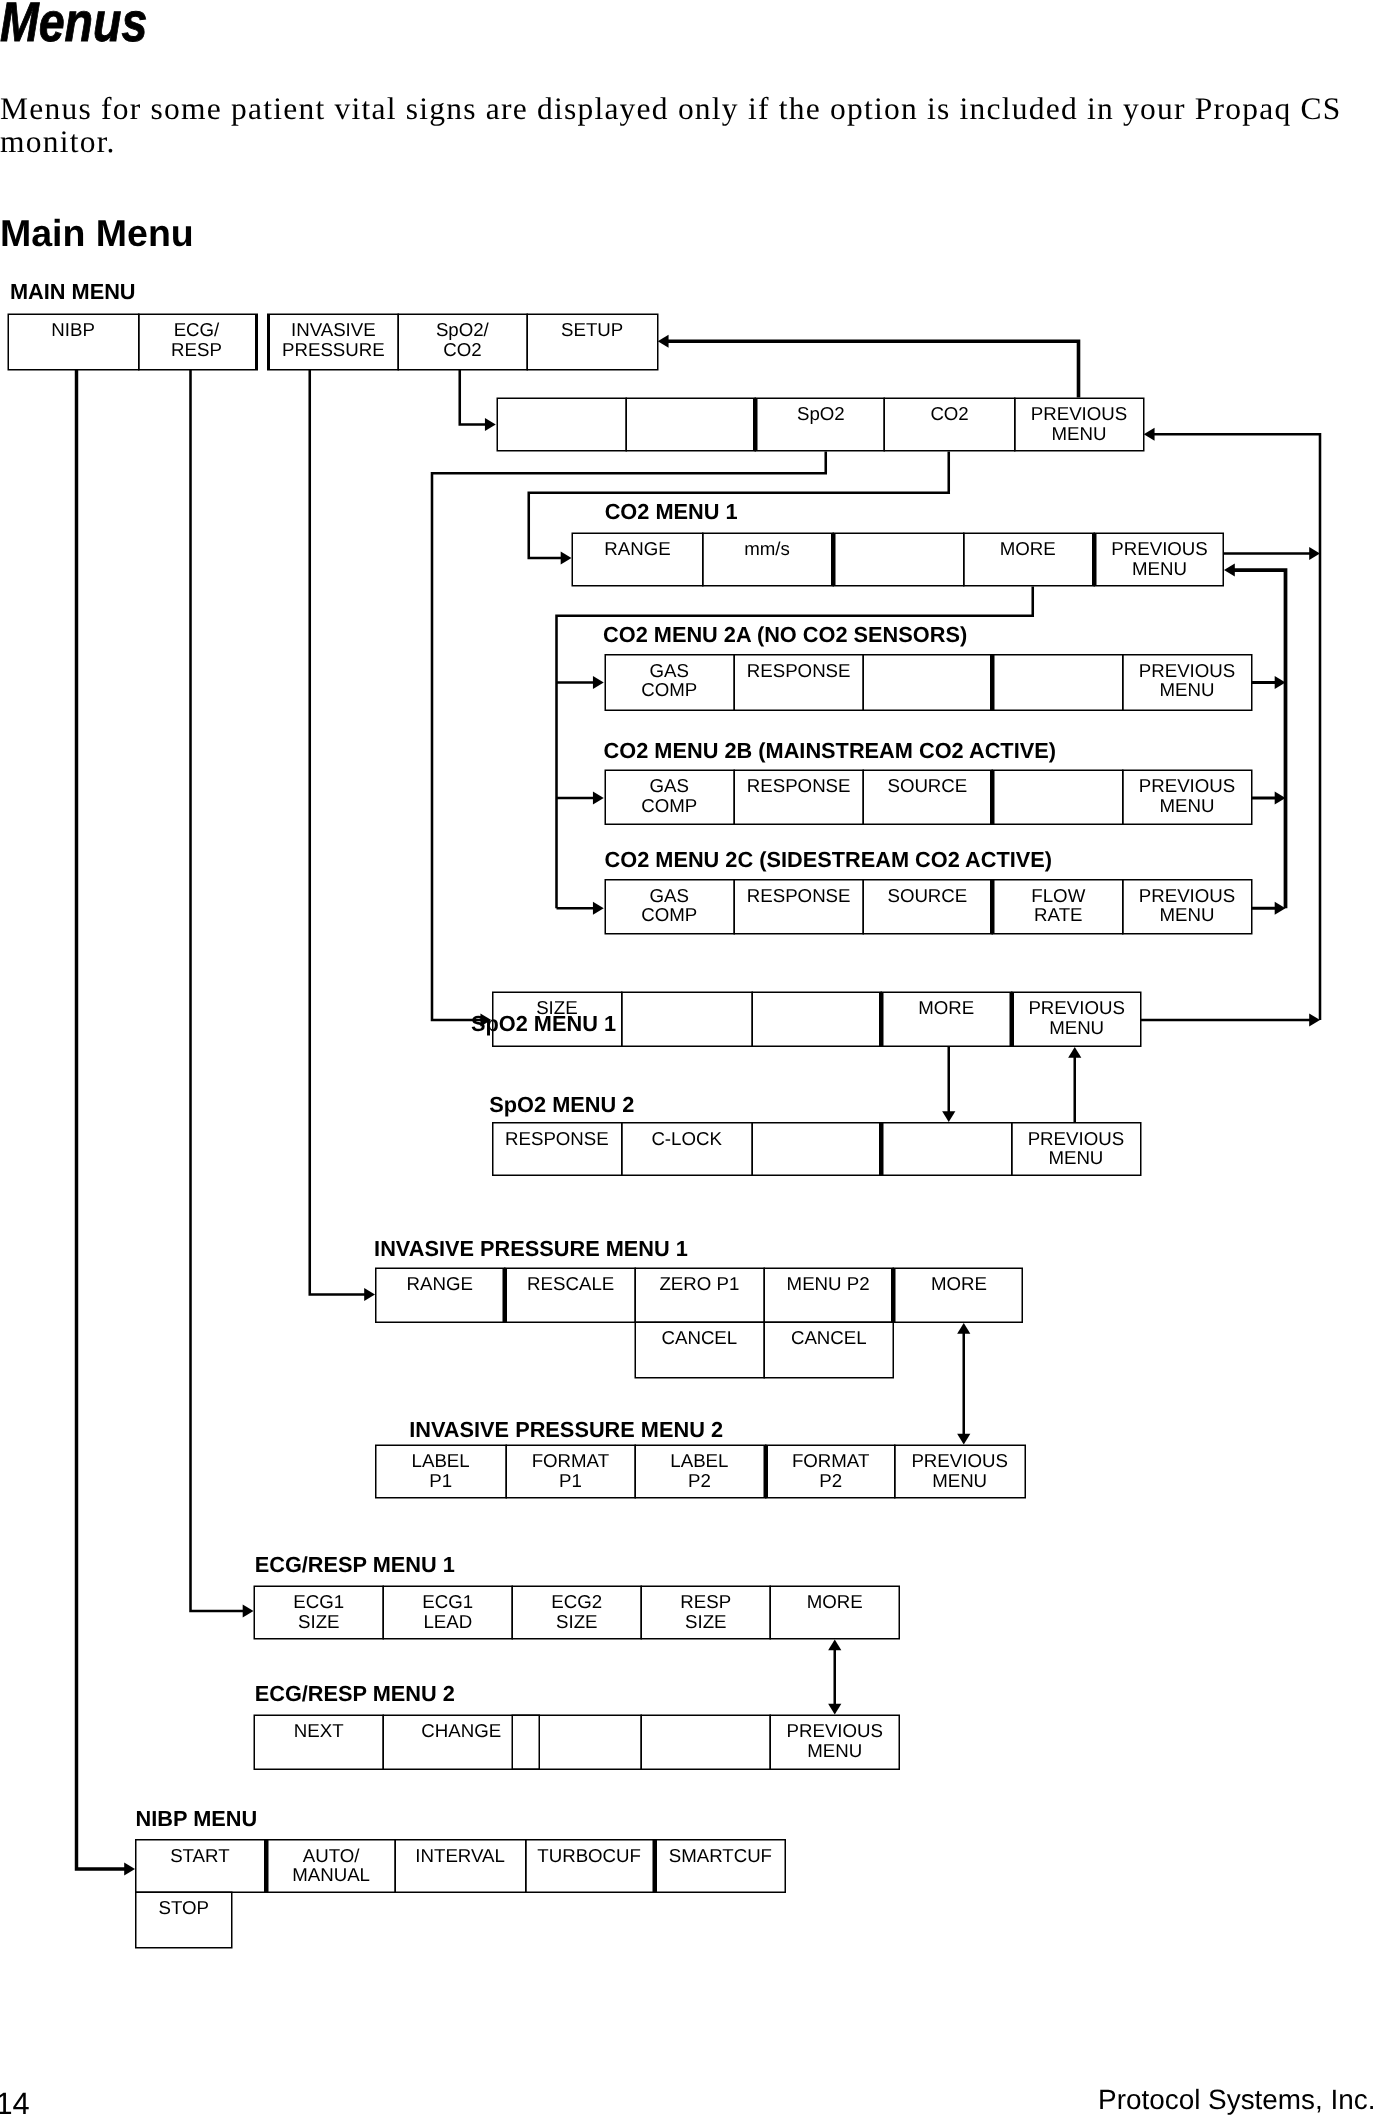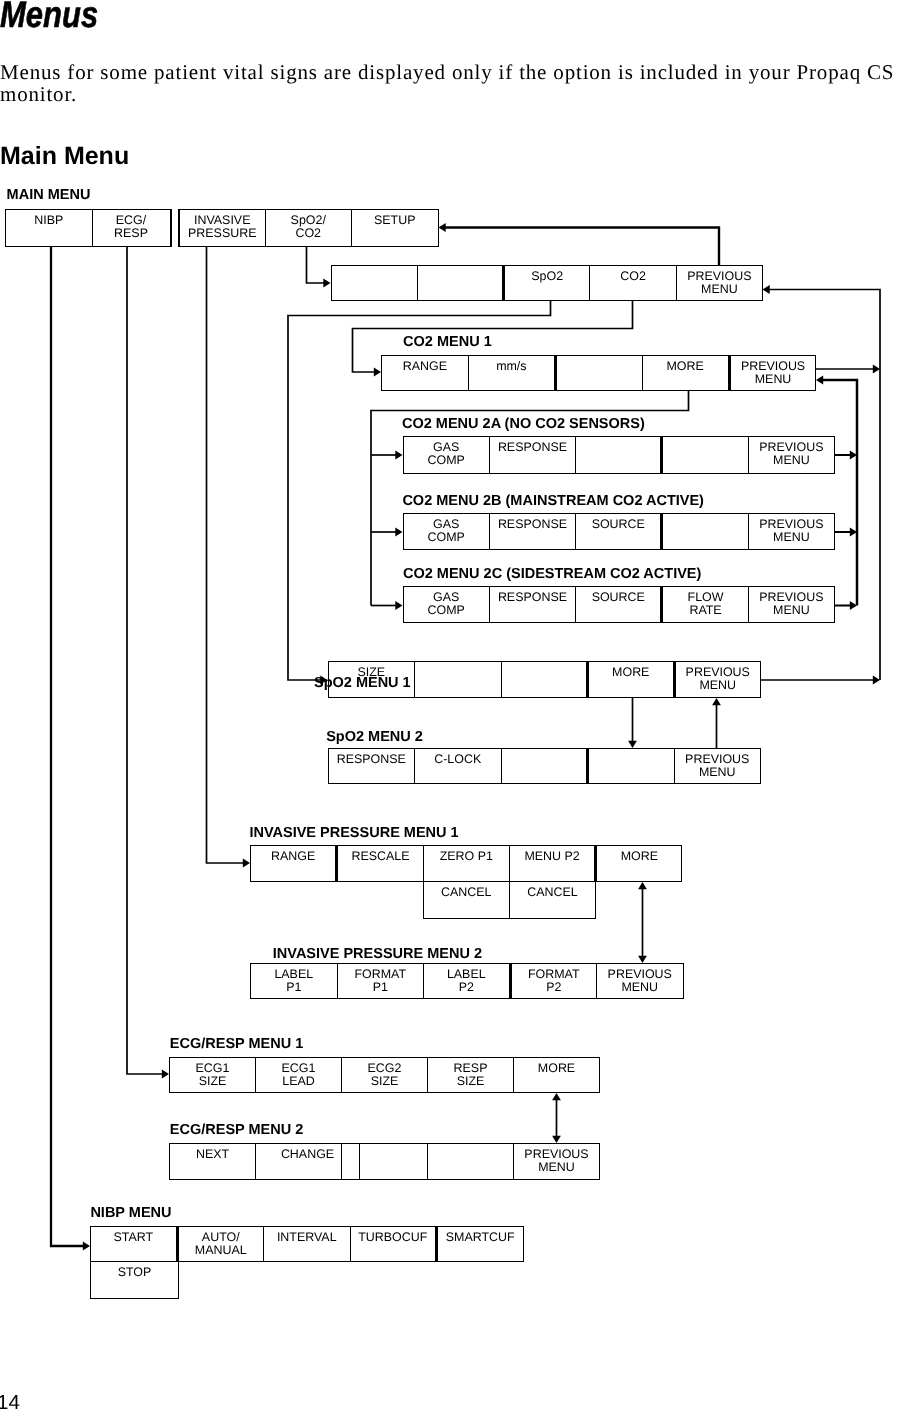--- a/index.html
+++ b/index.html
@@ -257,17 +257,18 @@
 MENU</div>
       </div>
       <div class="menu-group">
         <div class="menu-label" style="left: 90.4px; top: 1205.8px;">NIBP MENU</div>
         <div class="cell" style="left: 90px; top: 1226px; width: 87.5px; height: 36.3px; border-right-width: 2px;">START</div>
         <div class="cell" style="left: 176.5px; top: 1226px; width: 87.5px; height: 36.3px; border-left-width: 2px;">AUTO/
 MANUAL</div>
         <div class="cell" style="left: 263px; top: 1226px; width: 87.5px; height: 36.3px;">INTERVAL</div>
         <div class="cell" style="left: 349.5px; top: 1226px; width: 87.5px; height: 36.3px; border-right-width: 2px;">TURBOCUF</div>
         <div class="cell" style="left: 436px; top: 1226px; width: 87.5px; height: 36.3px; border-left-width: 2px;">SMARTCUF</div>
-        <div class="cell" style="left: 90px; top: 1261.3px; width: 89px; height: 38px;">STOP</div>
+        <div class="cell" style="left: 90px; top: 1261.3px; width: 65px; height: 38px;">STOP</div>
       </div>
     </div>
   <div id="page-number">14</div>
+  <div id="footer-right">Protocol Systems, Inc.</div>
 </div>
 
 </body></html>

